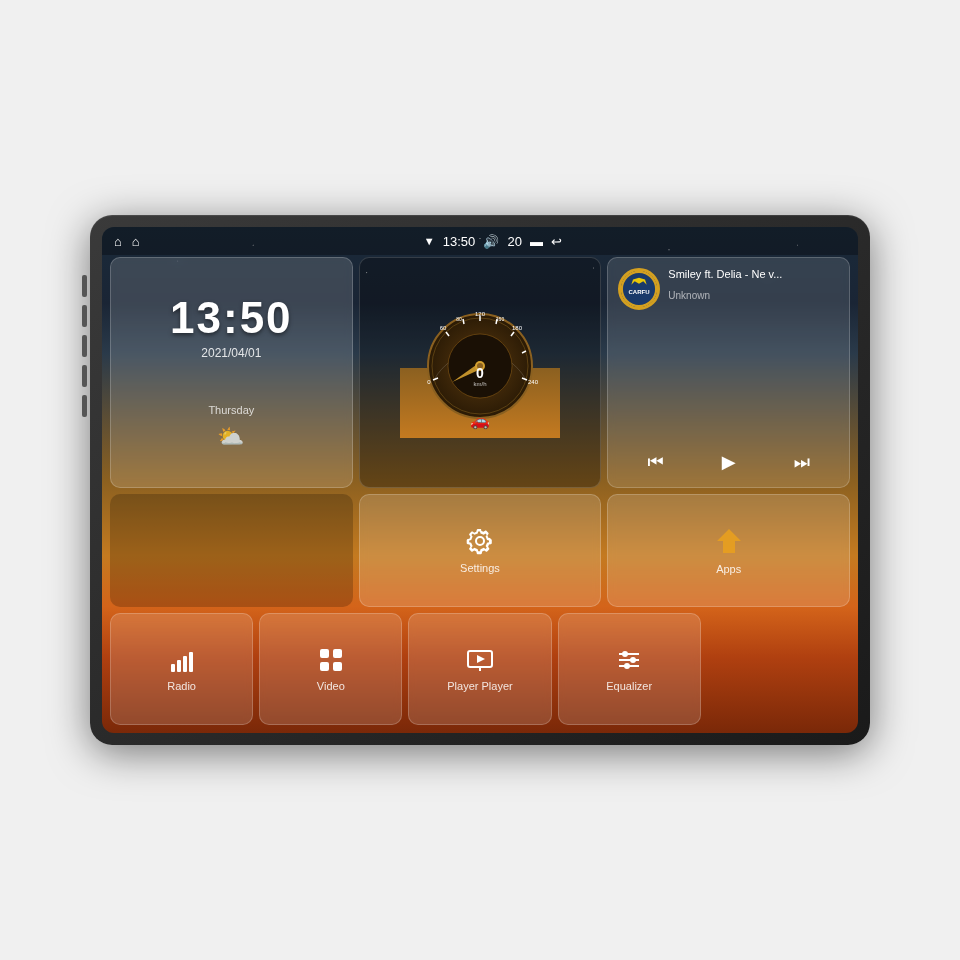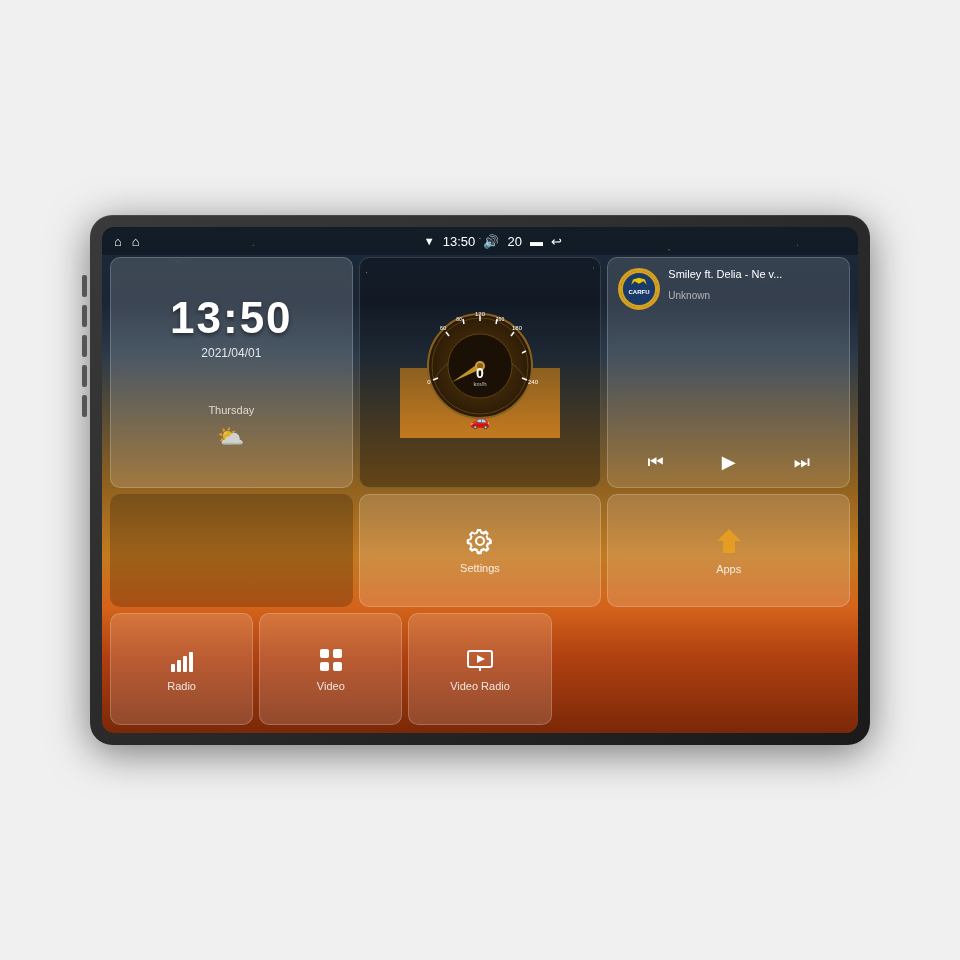--- a/index.html
+++ b/index.html
@@ -502,20 +502,32 @@
             <span class="widget-label">Video</span>
           </div>
 
           <div class="widget-btn">
             <svg width="28" height="28" viewBox="0 0 28 28">
               <rect x="2" y="5" width="24" height="16" rx="2" fill="none" stroke="white" stroke-width="2"></rect>
               <line x1="8" y1="21" x2="20" y2="21" stroke="white" stroke-width="2"></line>
               <line x1="14" y1="21" x2="14" y2="25" stroke="white" stroke-width="2"></line>
               <polygon points="11,9 11,17 19,13" fill="white"></polygon>
             </svg>
-            <span class="widget-label">Video Radio</span>
-          </div>
-
+            <span class="widget-label">Player Player</span>
+          </div>
+
+          <div class="widget-btn">
+            <svg width="28" height="28" viewBox="0 0 28 28" fill="white">
+
+              <line x1="4" y1="8" x2="24" y2="8" stroke="white" stroke-width="2"></line>
+              <circle cx="10" cy="8" r="3" fill="white"></circle>
+              <line x1="4" y1="14" x2="24" y2="14" stroke="white" stroke-width="2"></line>
+              <circle cx="18" cy="14" r="3" fill="white"></circle>
+              <line x1="4" y1="20" x2="24" y2="20" stroke="white" stroke-width="2"></line>
+              <circle cx="12" cy="20" r="3" fill="white"></circle>
+            </svg>
+            <span class="widget-label">Equalizer</span>
+          </div>
         </div>
       </div>
     </div>
   </div>
 </div>
 
 </body></html>

